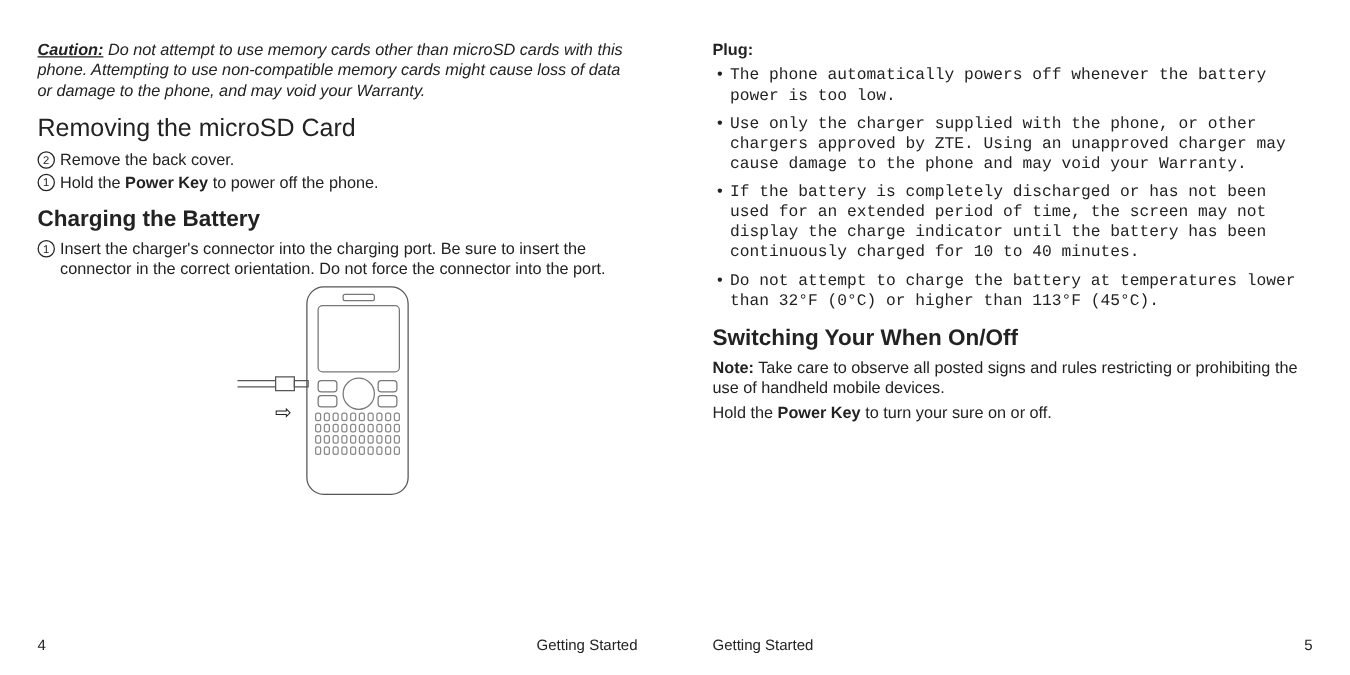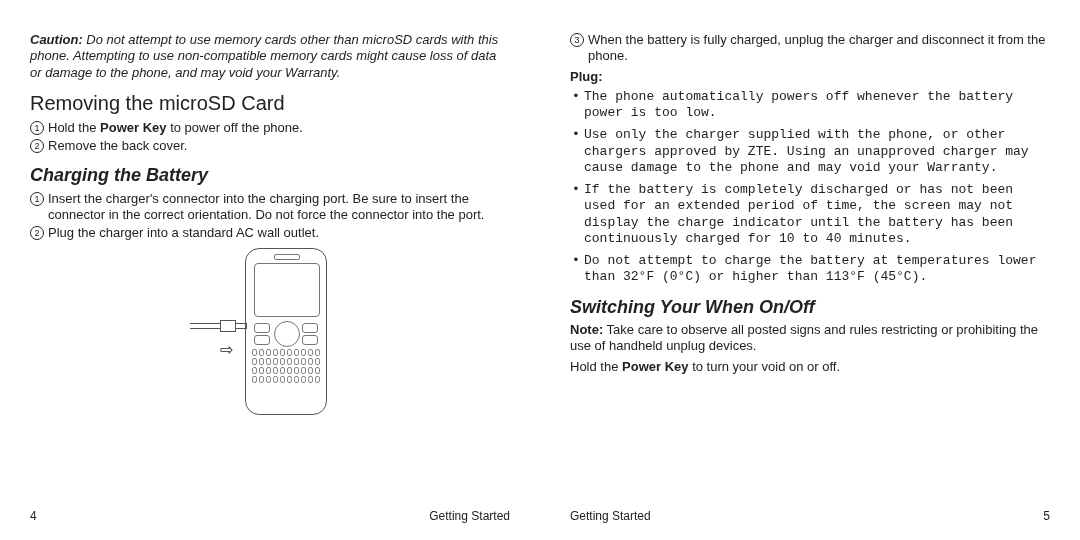--- a/index.html
+++ b/index.html
@@ -17,23 +17,23 @@
     width: 540px;
     height: 540px;
     padding: 28px 30px 16px 30px;
     box-sizing: border-box;
     display: flex;
     flex-direction: column;
     position: relative;
   }
   .content { flex: 1; }
   .caution { font-style: italic; margin-bottom: 10px; }
-  .caution b { font-weight: bold; font-style: italic; }
+  .caution b { font-weight: bold; font-style: italic; text-decoration: underline; }
   .subhead { font-size: 20px; margin-top: 6px; margin-bottom: 4px; }
-  .h2 { font-size: 18px; font-style: italic; margin-top: 10px; margin-bottom: 4px; font-weight: bold; }
+  .h2 { font-size: 18px; margin-top: 10px; margin-bottom: 4px; font-weight: bold; }
   ol.circled { list-style: none; padding-left: 0; margin: 4px 0 4px 0; }
   ol.circled li { position: relative; padding-left: 18px; margin: 2px 0; }
   ol.circled li:before {
     content: attr(data-num);
     position: absolute; left: 0; top: 1px;
     width: 12px; height: 12px;
     border: 1px solid #222;
     border-radius: 50%;
     font-size: 9px;
     line-height: 12px;
@@ -71,31 +71,30 @@
 <body>
 
 <div class="page">
   <div class="content">
     <p class="caution">
       <b>Caution:</b><span> Do not attempt to use memory cards other than microSD cards with this phone. Attempting to use non-compatible memory cards might cause loss of data or damage to the phone, and may void your Warranty.</span>
     </p>
 
     <div class="subhead">Removing the microSD Card</div>
     <ol class="circled">
+      <li data-num="2">Remove the back cover.</li>
       <li data-num="1">
         <span>Hold the </span><b>Power Key</b><span> to power off the phone.</span>
       </li>
-      <li data-num="2">Remove the back cover.</li>
     </ol>
 
     <div class="h2">Charging the Battery</div>
 
     <ol class="circled">
       <li data-num="1">Insert the charger's connector into the charging port. Be sure to insert the connector in the correct orientation. Do not force the connector into the port.</li>
-      <li data-num="2">Plug the charger into a standard AC wall outlet.</li>
     </ol>
 
     <div class="phone-fig">
       <div class="phone-wrap">
         <div class="plug">
           <div class="cable"></div>
             <div class="body"></div>
             <div class="tip"></div>
         </div>
         <div class="arrow">⇨</div>
@@ -164,37 +163,34 @@
     </div>
   </div>
   <div class="footer">
     <span>4</span>
     <span>Getting Started</span>
   </div>
 </div>
 
 <div class="page">
   <div class="content">
-    <ol class="circled">
-      <li data-num="3">When the battery is fully charged, unplug the charger and disconnect it from the phone.</li>
-    </ol>
 
     <p><b>Plug:</b></p>
     <ul class="bullets">
       <li>The phone automatically powers off whenever the battery power is too low.</li>
       <li>Use only the charger supplied with the phone, or other chargers approved by ZTE. Using an unapproved charger may cause damage to the phone and may void your Warranty.</li>
       <li>If the battery is completely discharged or has not been used for an extended period of time, the screen may not display the charge indicator until the battery has been continuously charged for 10 to 40 minutes.</li>
       <li>Do not attempt to charge the battery at temperatures lower than 32°F (0°C) or higher than 113°F (45°C).</li>
     </ul>
 
     <div class="h2">Switching Your When On/Off</div>
     <p>
-      <b>Note:</b><span> Take care to observe all posted signs and rules restricting or prohibiting the use of handheld unplug devices.</span>
+      <b>Note:</b><span> Take care to observe all posted signs and rules restricting or prohibiting the use of handheld mobile devices.</span>
     </p>
     <p>
-      <span>Hold the </span><b>Power Key</b><span> to turn your void on or off.</span>
+      <span>Hold the </span><b>Power Key</b><span> to turn your sure on or off.</span>
     </p>
   </div>
   <div class="footer">
     <span>Getting Started</span>
     <span>5</span>
   </div>
 </div>
 
 </body></html>

